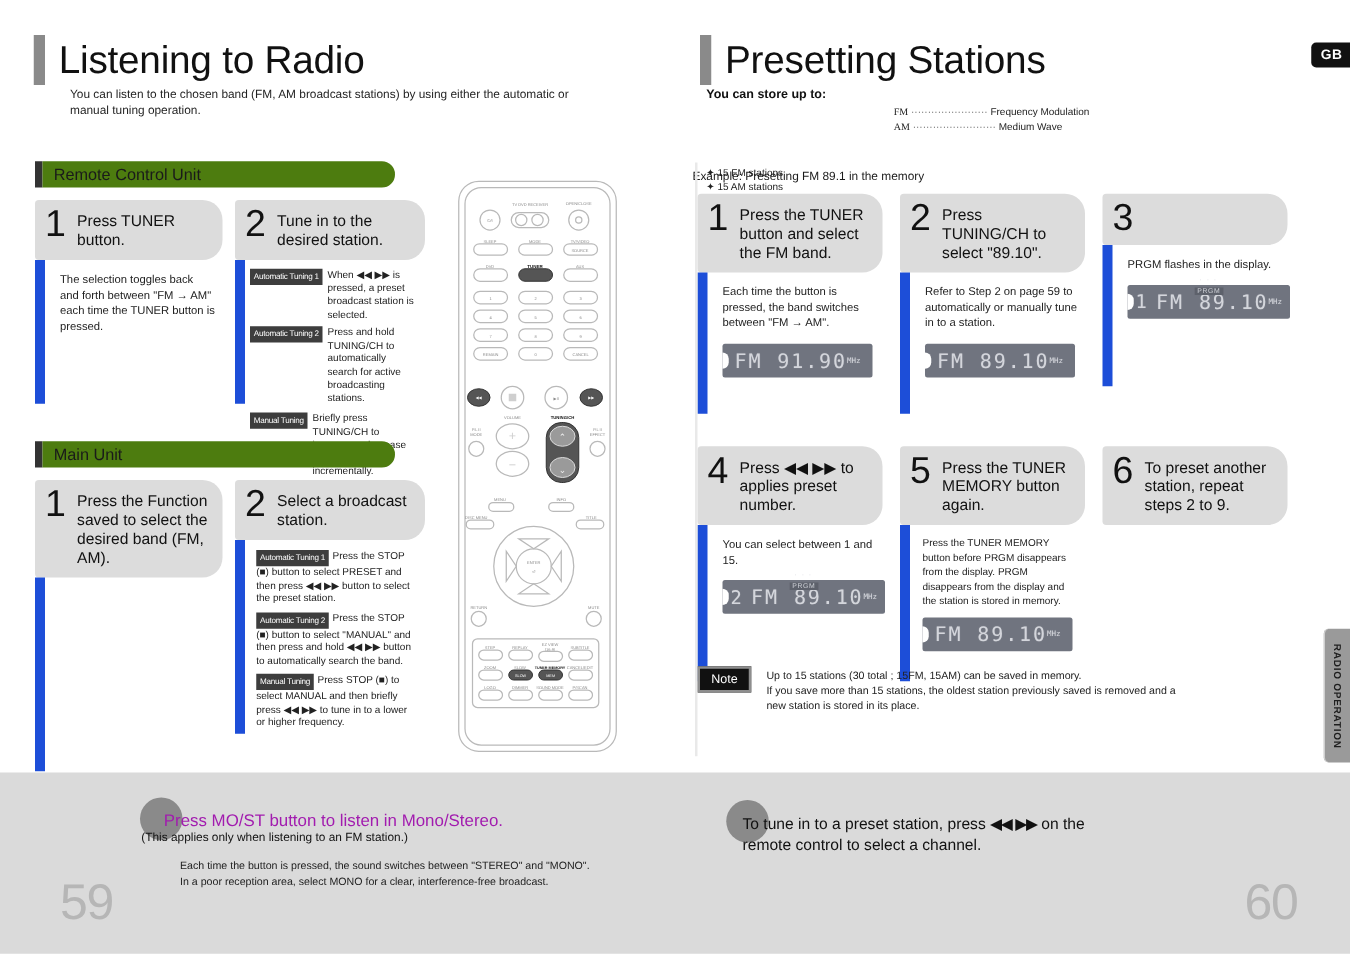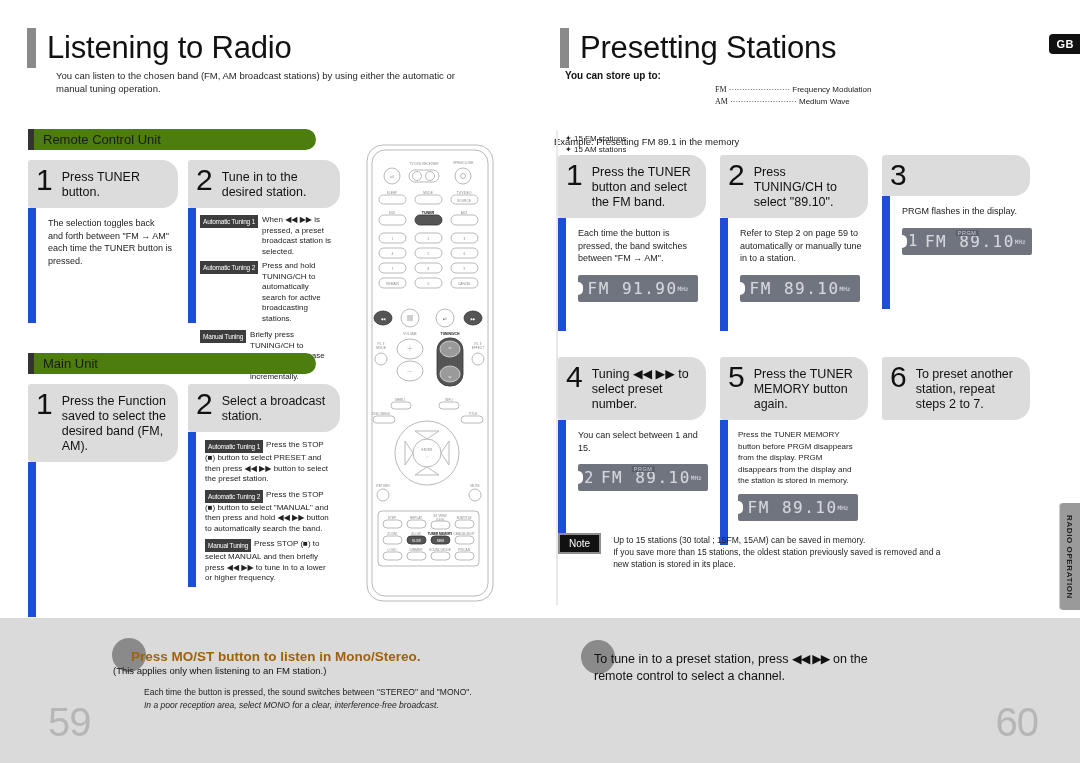--- a/index.html
+++ b/index.html
@@ -102,21 +102,21 @@
   
   .footer{
     position:absolute;left:0;bottom:0;width:100%;height:145px;
     background:#dadada;box-sizing:border-box;
   }
   .footer-inner{position:relative;width:100%;height:100%;}
   .dot-bullet{
     position:absolute;width:34px;height:34px;border-radius:50%;
     background:#8a8a8a;
   }
-  .f-head{font-size:13.5px;color:#a16207;font-weight:bold;}
+  .f-head{font-size:13.5px;color:#a21caf;}
   .f-sub{font-size:9.5px;color:#111;}
   .f-body{font-size:8.5px;line-height:12.5px;color:#222;}
   .pagenum{
     position:absolute;font-size:40px;color:#b6b6b6;font-weight:400;
     letter-spacing:-1px;
   }
 
   
   .gb-badge{
     position:absolute;top:34px;right:0;background:#111;color:#fff;
@@ -373,21 +373,21 @@
         <rect x="90" y="409" width="19" height="8" rx="4" class="bk"></rect>
       </svg>
     </div>
 
     <div class="footer">
       <div class="footer-inner">
         <div class="dot-bullet" style="left:112px;top:20px;"></div>
         <div class="f-head" style="position:absolute;left:131px;top:31px;">Press MO/ST button to listen in Mono/Stereo.</div>
         <div class="f-sub" style="position:absolute;left:113px;top:47px;">(This applies only when listening to an FM station.)</div>
         <div class="f-body" style="position:absolute;left:144px;top:68px;width:380px;">Each time the button is pressed, the sound switches between "STEREO" and "MONO".</div>
-        <div class="f-body" style="position:absolute;left:144px;top:81px;width:380px;font-style:italic;">In a poor reception area, select MONO for a clear, interference-free broadcast.</div>
+        <div class="f-body" style="position:absolute;left:144px;top:81px;width:380px;">In a poor reception area, select MONO for a clear, interference-free broadcast.</div>
         <div class="pagenum" style="left:48px;top:82px;">59</div>
       </div>
     </div>
   </div>
 
   <div class="page page-right">
 
     <div class="title-row" style="position:absolute;left:20px;top:28px;width:470px;">
       <div class="title-bar"></div>
       <div class="page-title">Presetting Stations</div>
@@ -459,21 +459,21 @@
           <span class="lcd-txt">FM</span>
           <span class="lcd-txt" style="margin-left:12px;">89.10</span>
           <span class="lcd-unit lcd-txt">MHz</span>
         </div>
       </div>
     </div>
 
     <div class="stepbox" style="position:absolute;left:18px;top:357px;width:148px;">
       <div class="step-head">
         <div class="step-num">4</div>
-        <div class="step-title">Tuning ◀◀ ▶▶ to select preset number.</div>
+        <div class="step-title">Press ◀◀ ▶▶ to applies preset number.</div>
       </div>
       <div class="step-body" style="height:125px;">
         <div class="step-desc">You can select between 1 and 15.</div>
         <div class="lcd" style="width:130px;">
           <span class="prgm-rays">˙ ˙ ˙</span>
           <span class="prgm">PRGM</span>
           <span class="lcd-txt lcd-pre">2</span>
           <span class="lcd-txt">FM</span>
           <span class="lcd-txt" style="margin-left:12px;">89.10</span>
           <span class="lcd-unit lcd-txt">MHz</span>
@@ -492,21 +492,21 @@
           <span class="lcd-txt">FM</span>
           <span class="lcd-txt" style="margin-left:12px;">89.10</span>
           <span class="lcd-unit lcd-txt">MHz</span>
         </div>
       </div>
     </div>
 
     <div class="stepbox" style="position:absolute;left:342px;top:357px;width:148px;">
       <div class="step-head">
         <div class="step-num">6</div>
-        <div class="step-title">To preset another station, repeat steps 2 to 7.</div>
+        <div class="step-title">To preset another station, repeat steps 2 to 9.</div>
       </div>
     </div>
 
     <div style="position:absolute;left:18px;top:533px;display:flex;align-items:flex-start;width:470px;">
       <div class="note-tag">Note</div>
       <div style="margin-left:12px;padding-top:1px;">
         <div class="note-txt">Up to 15 stations (30 total ; 15FM, 15AM) can be saved in memory.</div>
         <div class="note-txt">If you save more than 15 stations, the oldest station previously saved is removed and a</div>
         <div class="note-txt">new station is stored in its place.</div>
       </div>

